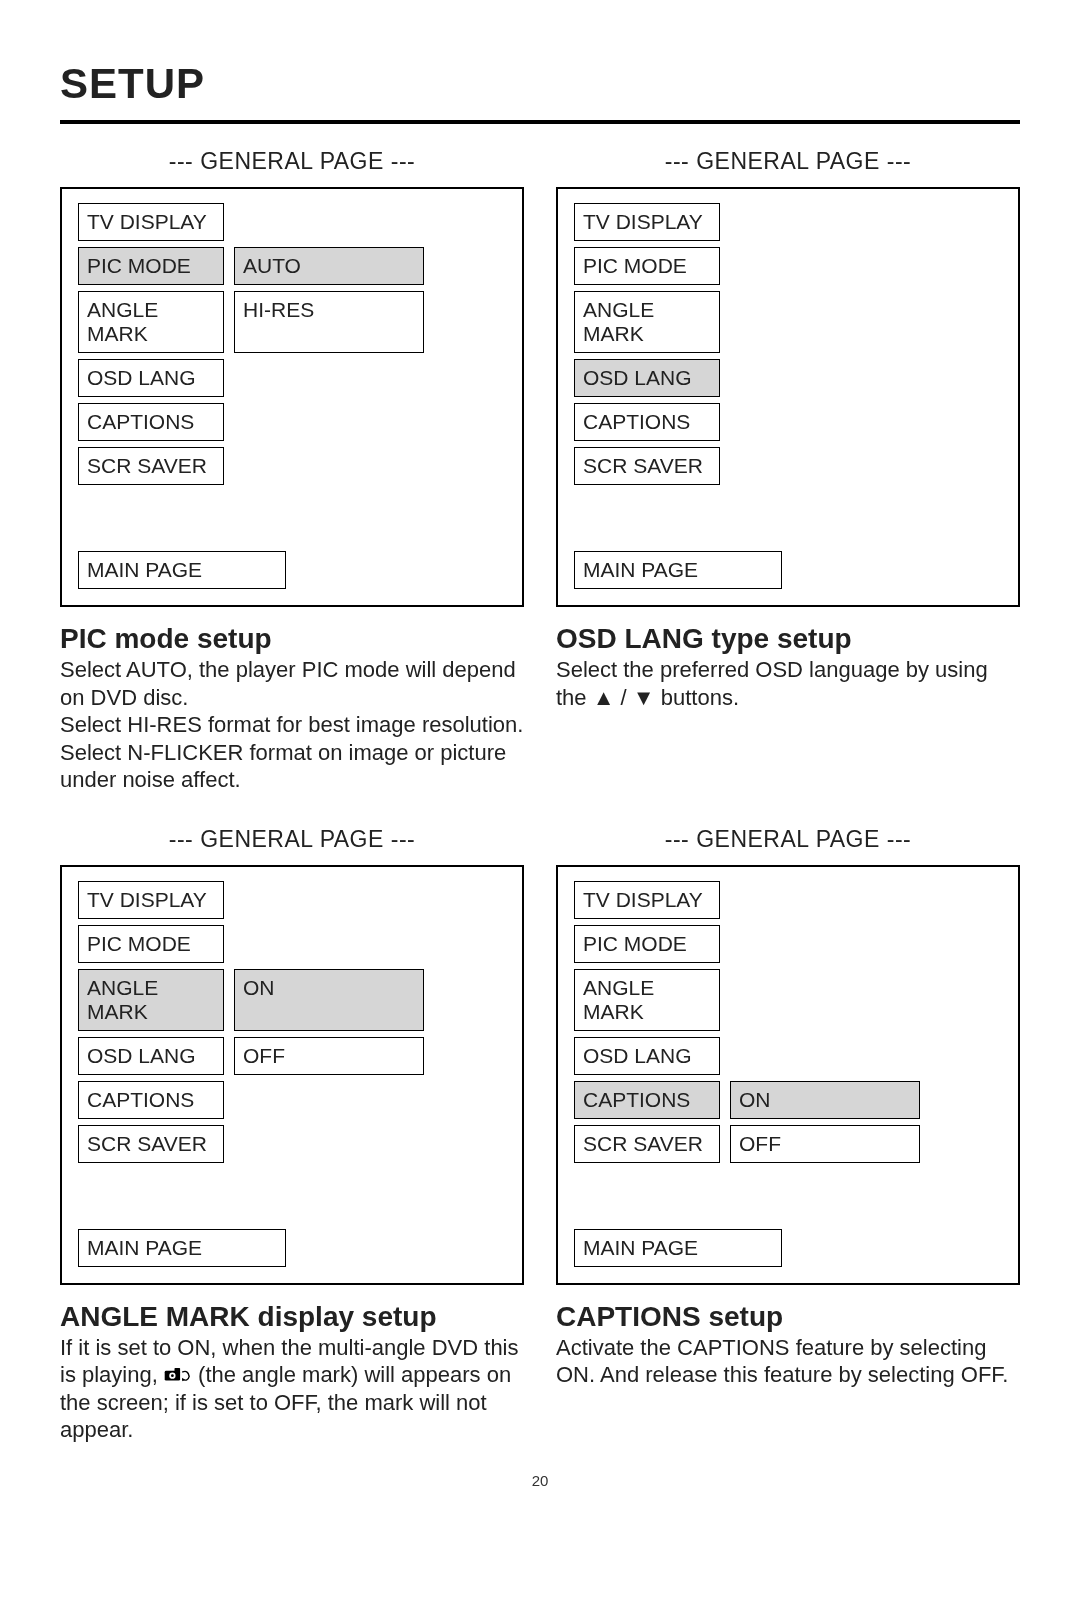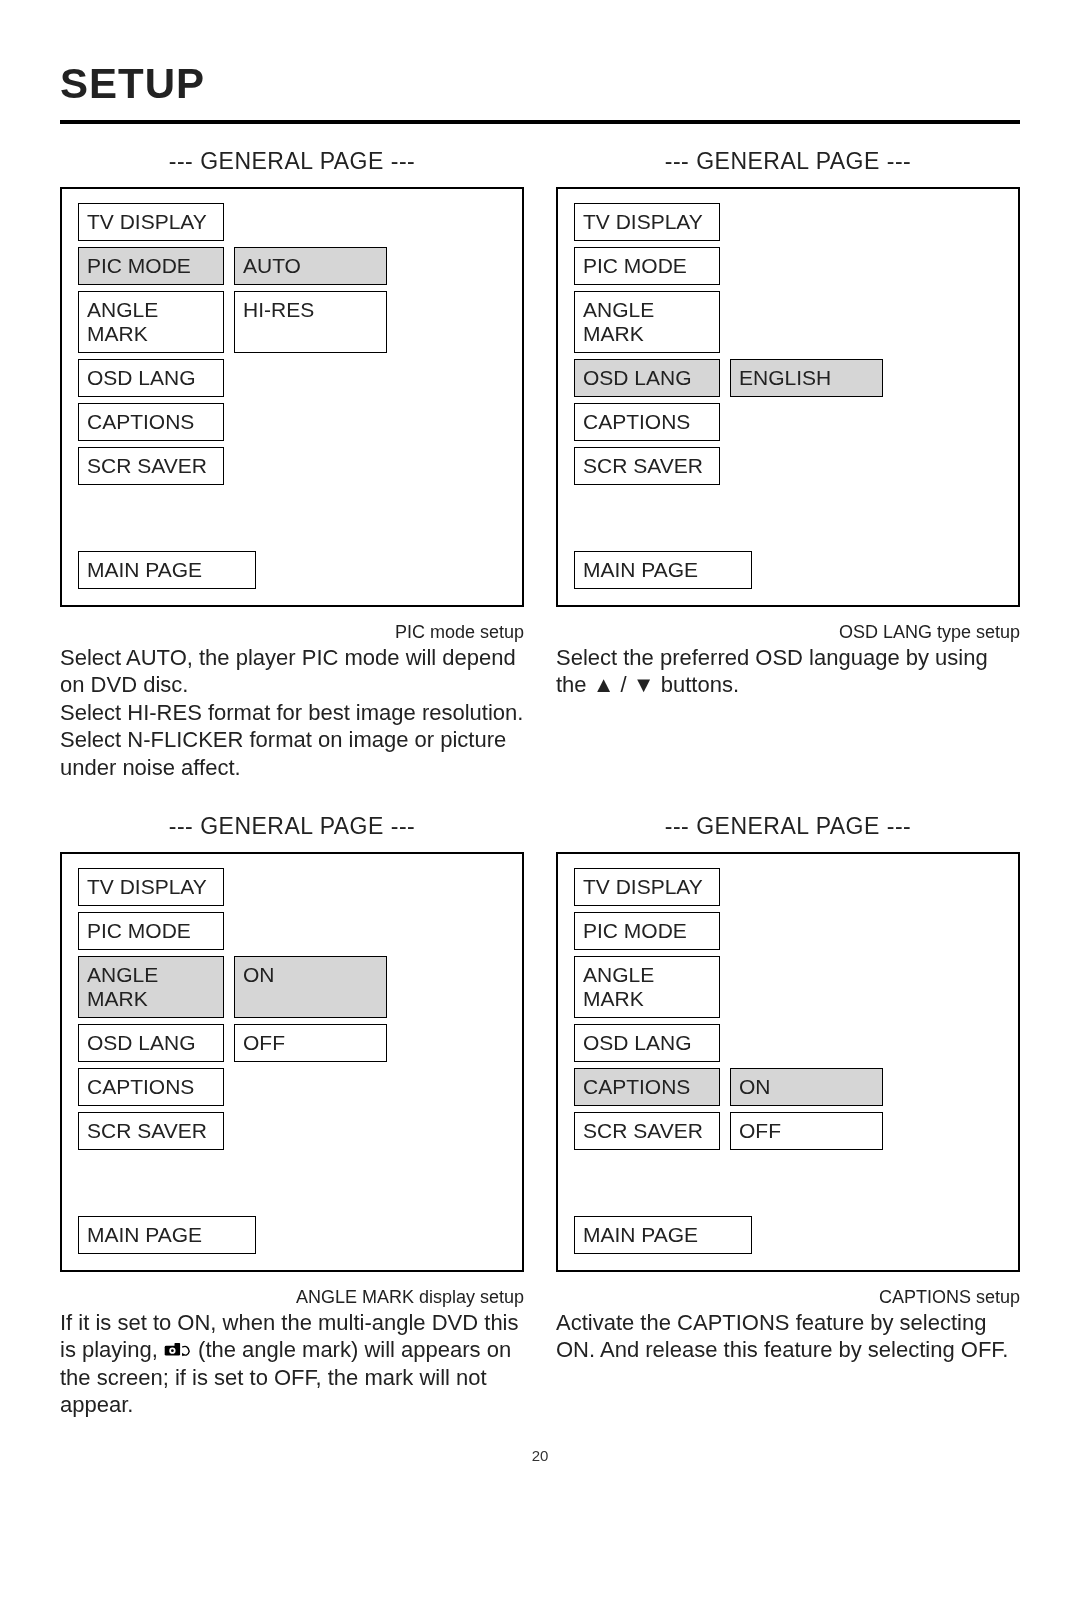--- a/index.html
+++ b/index.html
@@ -47,44 +47,43 @@
     gap: 10px;
     margin-bottom: 6px;
   }
   .cell-left {
     width: 146px;
     border: 1.5px solid #000;
     padding: 6px 8px;
     font-size: 21px;
   }
   .cell-right {
-    width: 153px;
+    width: 190px;
     border: 1.5px solid #000;
     padding: 6px 8px;
     font-size: 21px;
   }
   .sel { background: #d6d6d6; }
   .mainpage {
     position: absolute;
     bottom: 16px;
     left: 16px;
-    width: 178px;
+    width: 208px;
     border: 1.5px solid #000;
     padding: 6px 8px;
     font-size: 21px;
   }
   .desc {
     margin-top: 14px;
     font-size: 22px;
     line-height: 1.25;
   }
   .desc-title {
-    font-weight: normal;
-    font-size: 18px;
-    text-align: right;
+    font-weight: bold;
+    font-size: 28px;
   }
   .tri-up::before { content: "▲"; }
   .tri-down::before { content: "▼"; }
   .angle-icon {
     display: inline-block;
     width: 28px; height: 18px;
     vertical-align: -2px;
   }
   .pagenum {
     text-align: center;
@@ -141,21 +140,20 @@
           <div class="cell-left">TV DISPLAY</div>
         </div>
       <div class="row">
           <div class="cell-left">PIC MODE</div>
         </div>
       <div class="row">
           <div class="cell-left">ANGLE MARK</div>
         </div>
       <div class="row">
         <div class="cell-left sel">OSD LANG</div>
-        <div class="cell-right sel">ENGLISH</div>
       </div>
       <div class="row">
           <div class="cell-left">CAPTIONS</div>
         </div>
       <div class="row">
           <div class="cell-left">SCR SAVER</div>
         </div>
       <div class="mainpage">MAIN PAGE</div>
     </div>
     <div class="desc">

